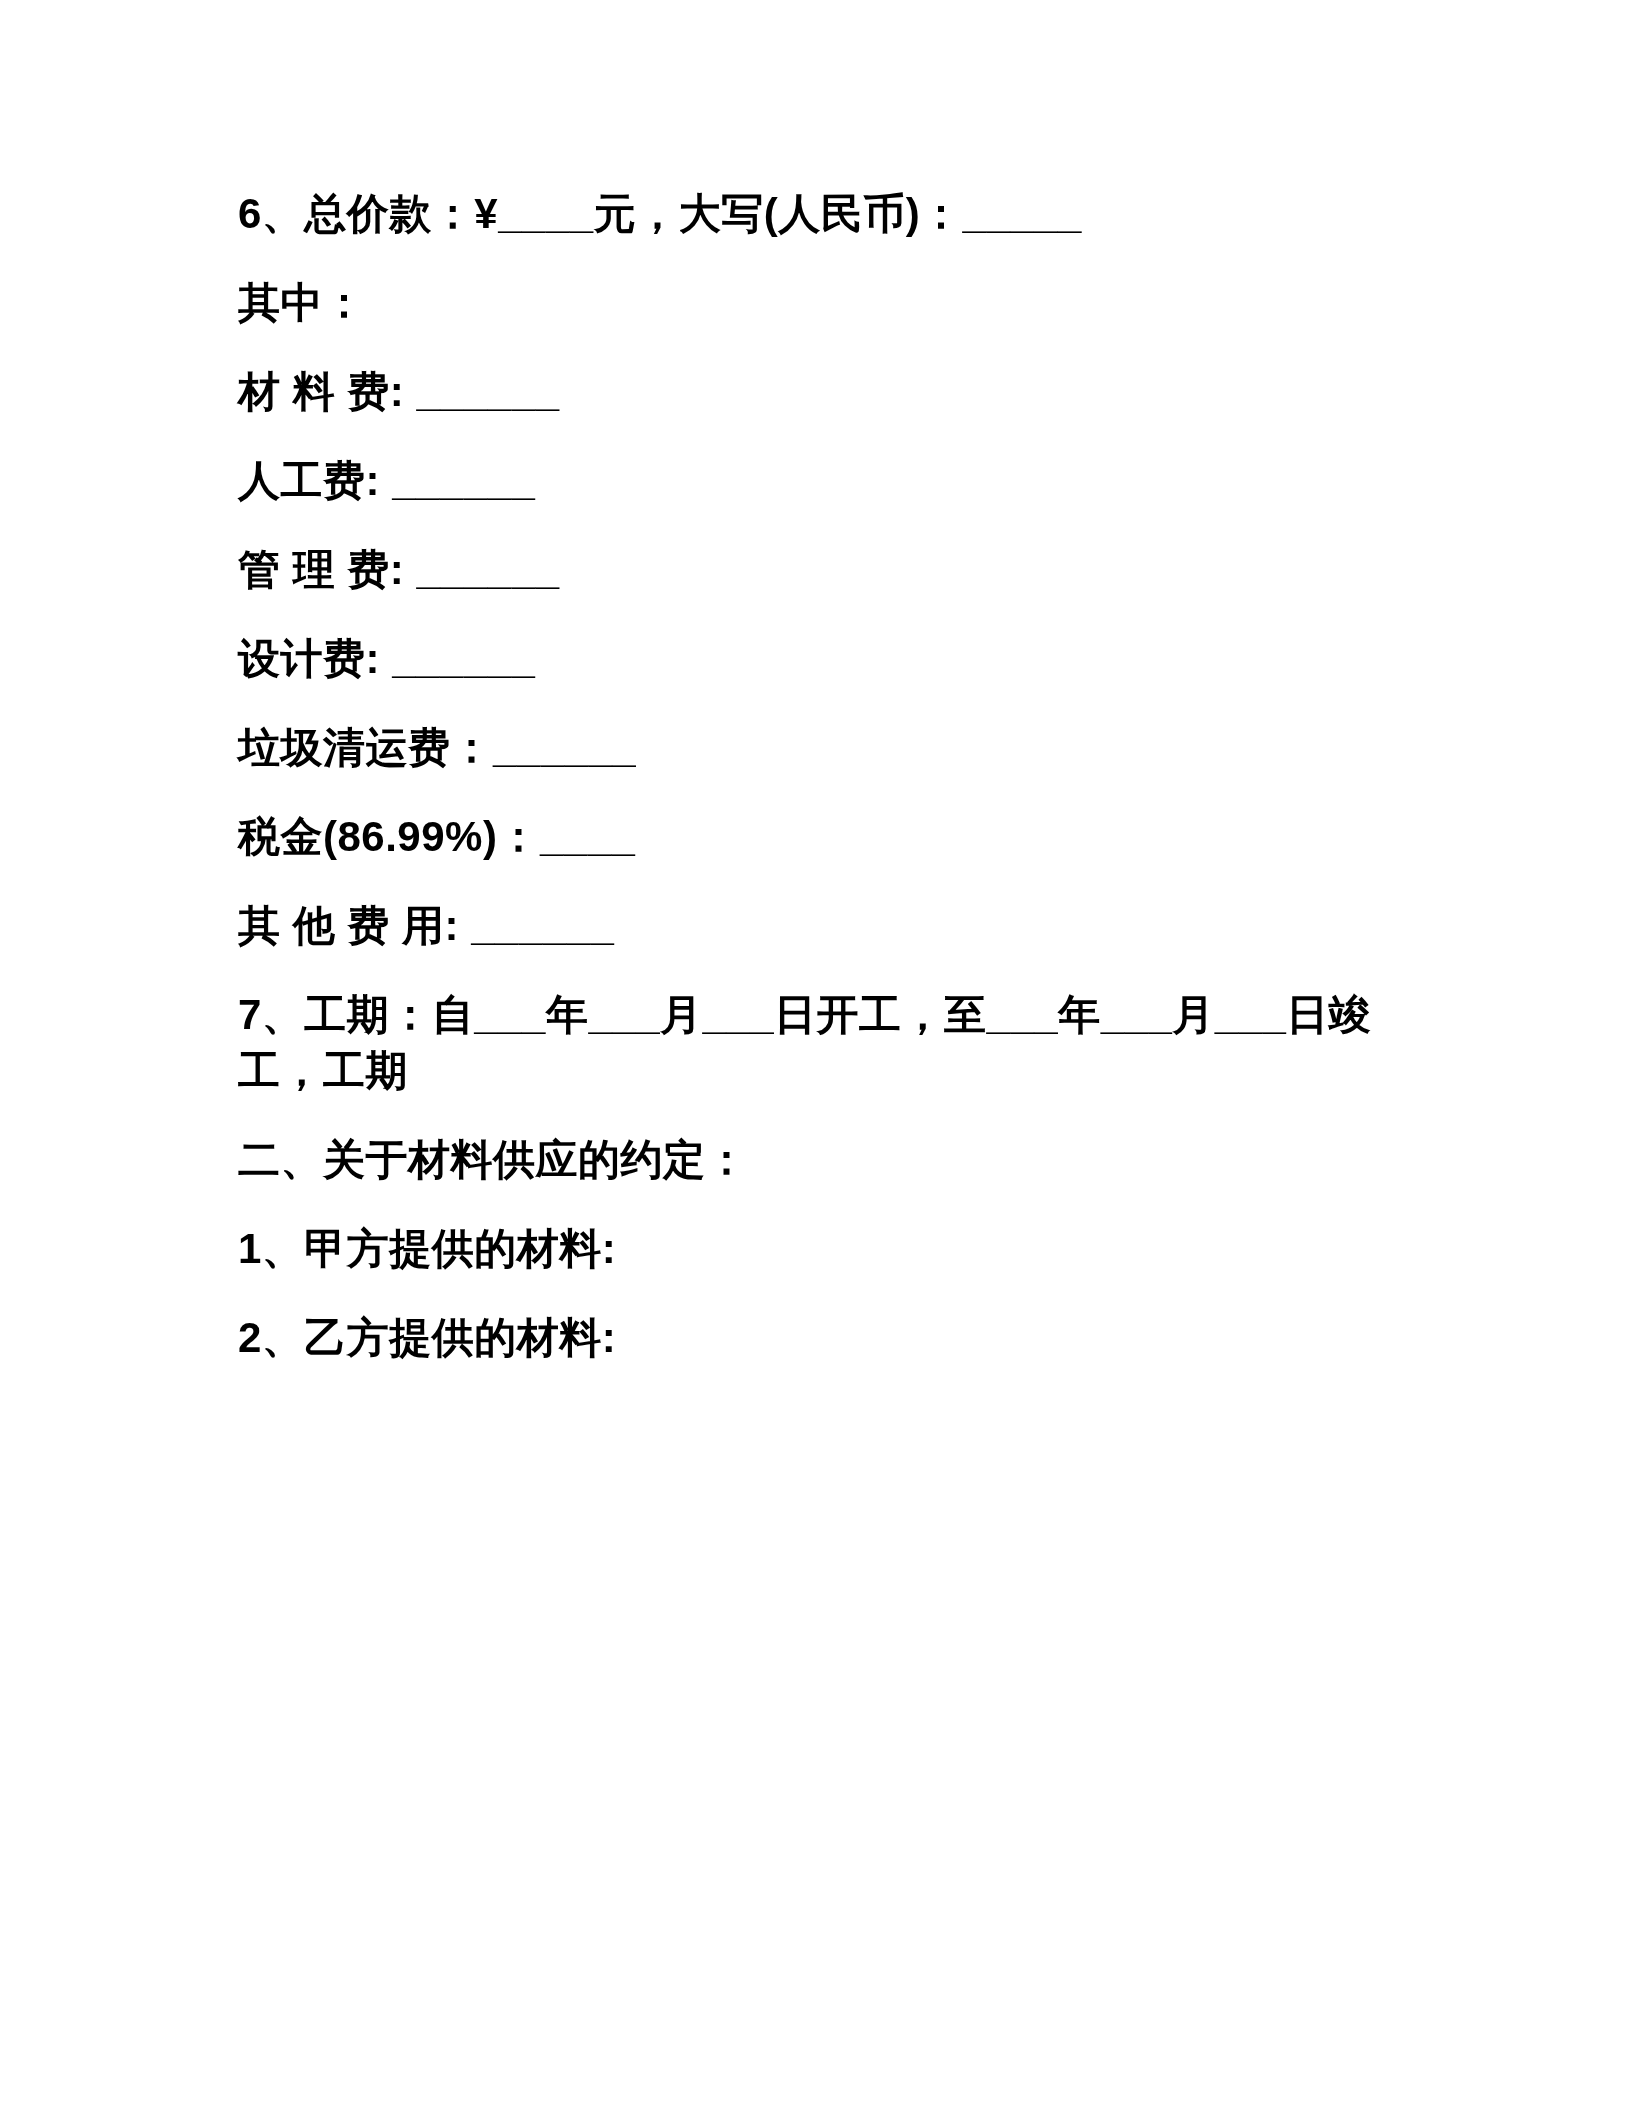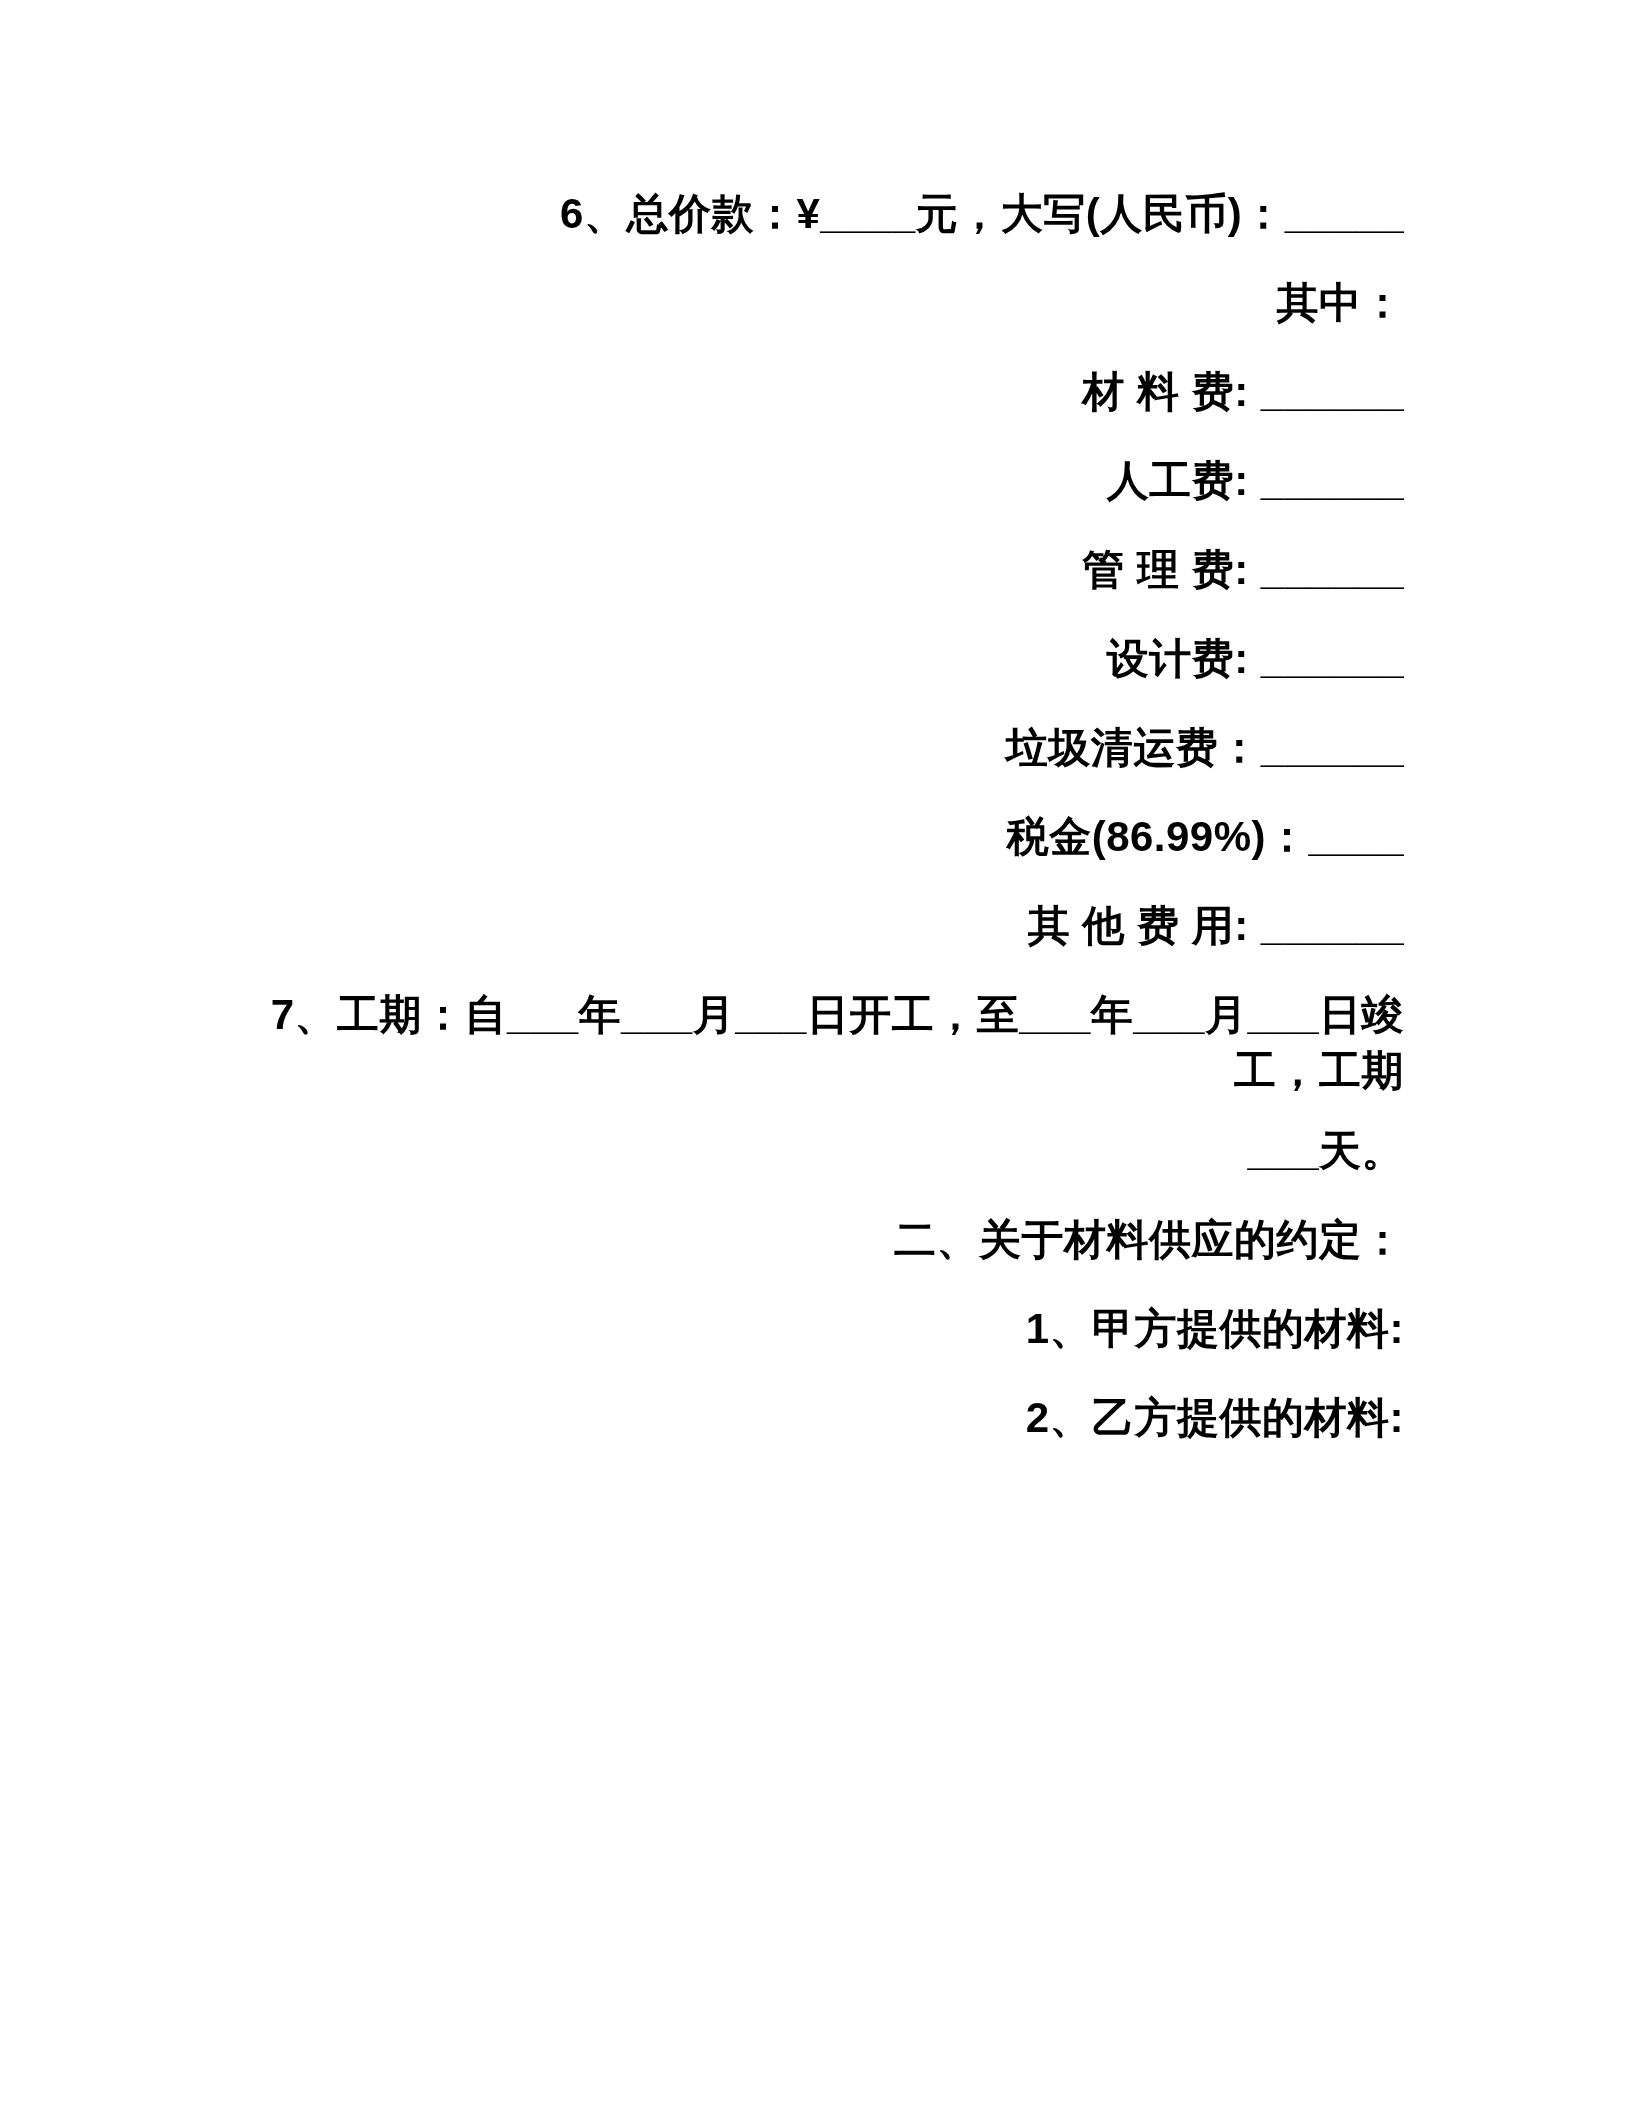--- a/index.html
+++ b/index.html
@@ -9,21 +9,20 @@
   }
   .page {
     position: relative;
     width: 1632px;
     height: 2072px;
     background: #ffffff;
     box-sizing: border-box;
     padding: 186px 228px 0 238px;
     overflow: hidden;
     font-family: "Liberation Sans", "DejaVu Sans", sans-serif;
-    text-align: right;
   }
   .line {
     margin: 0;
     padding: 0;
     font-size: 42px;
     line-height: 56px;
     font-weight: 700;
     color: #000000;
     letter-spacing: 0.5px;
     white-space: pre-wrap;
@@ -44,17 +43,16 @@
   <p class="line">6、总价款：¥____元，大写(人民币)：_____</p>
   <p class="line">其中：</p>
   <p class="line">材 料 费: ______</p>
   <p class="line">人工费: ______</p>
   <p class="line">管 理 费: ______</p>
   <p class="line">设计费: ______</p>
   <p class="line">垃圾清运费：______</p>
   <p class="line">税金(86.99%)：____</p>
   <p class="line">其 他 费 用: ______</p>
   <p class="line">7、工期：自___年___月___日开工，至___年___月___日竣工，工期</p>
-  <p class="line cont">___天。</p>
   <p class="line">二、关于材料供应的约定：</p>
   <p class="line">1、甲方提供的材料:</p>
   <p class="line">2、乙方提供的材料:</p>
 </div>
 
 </body></html>

